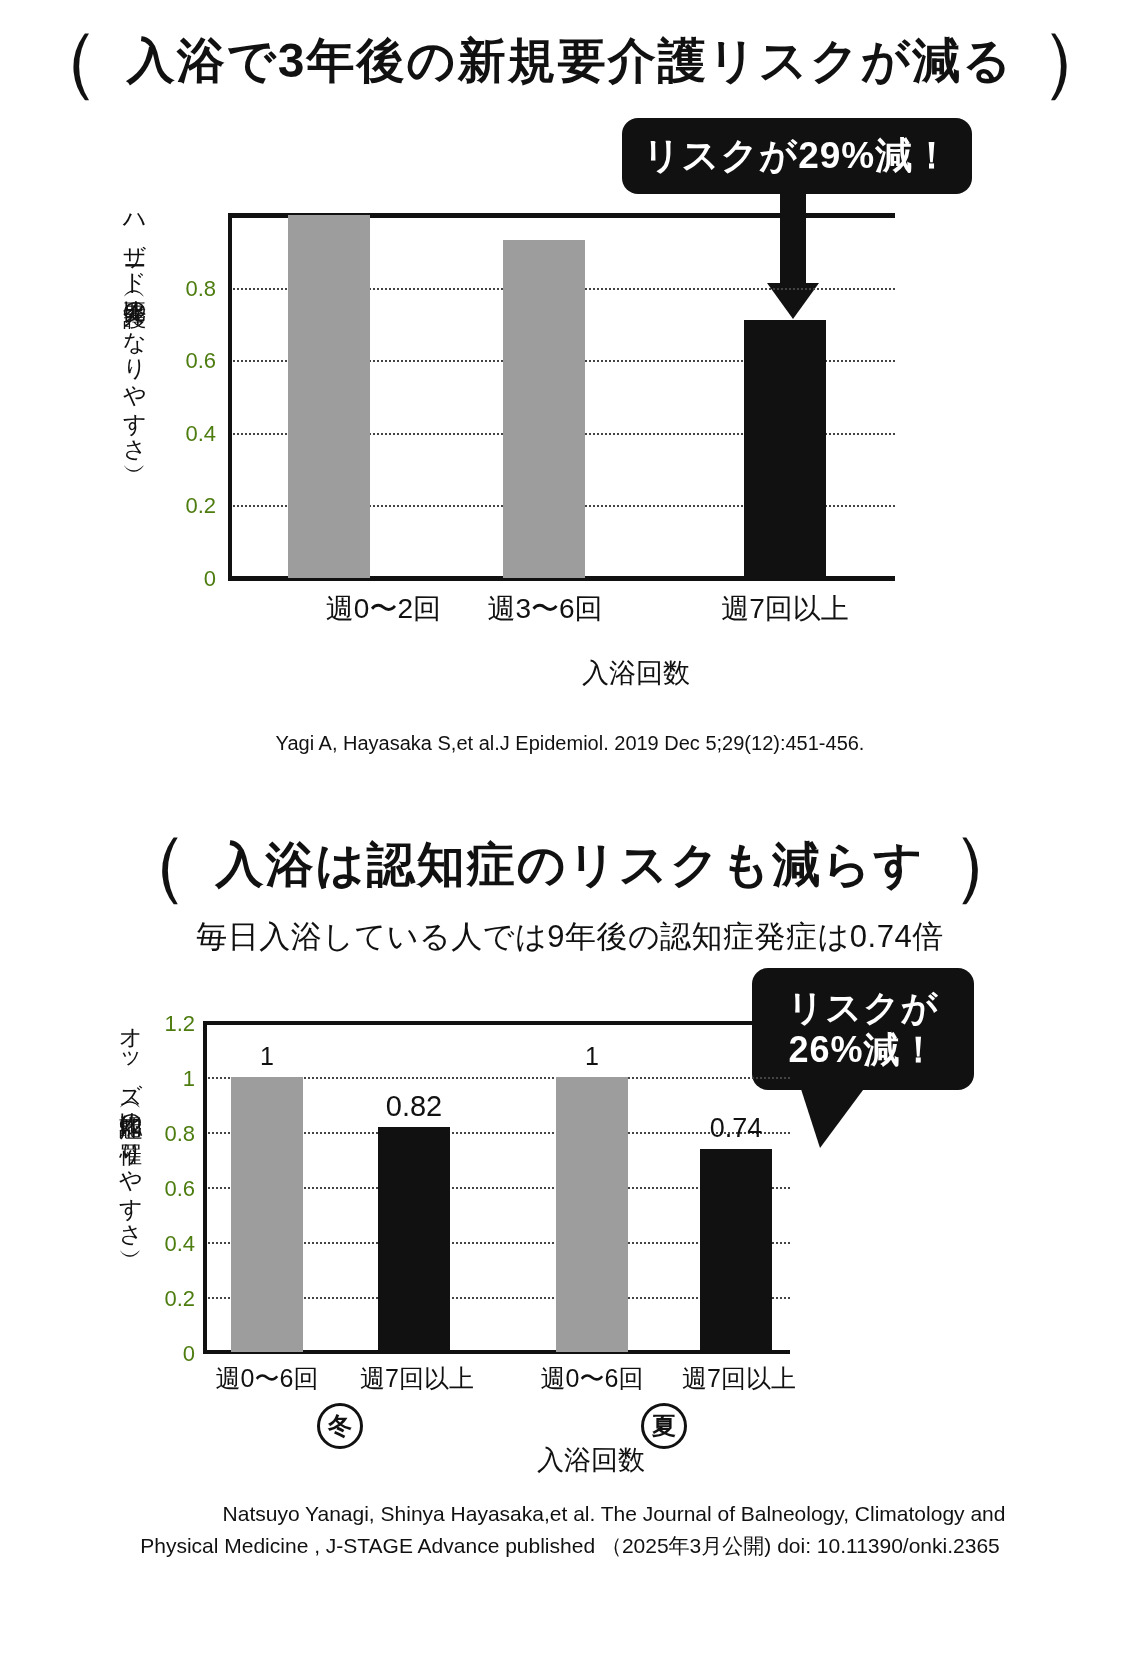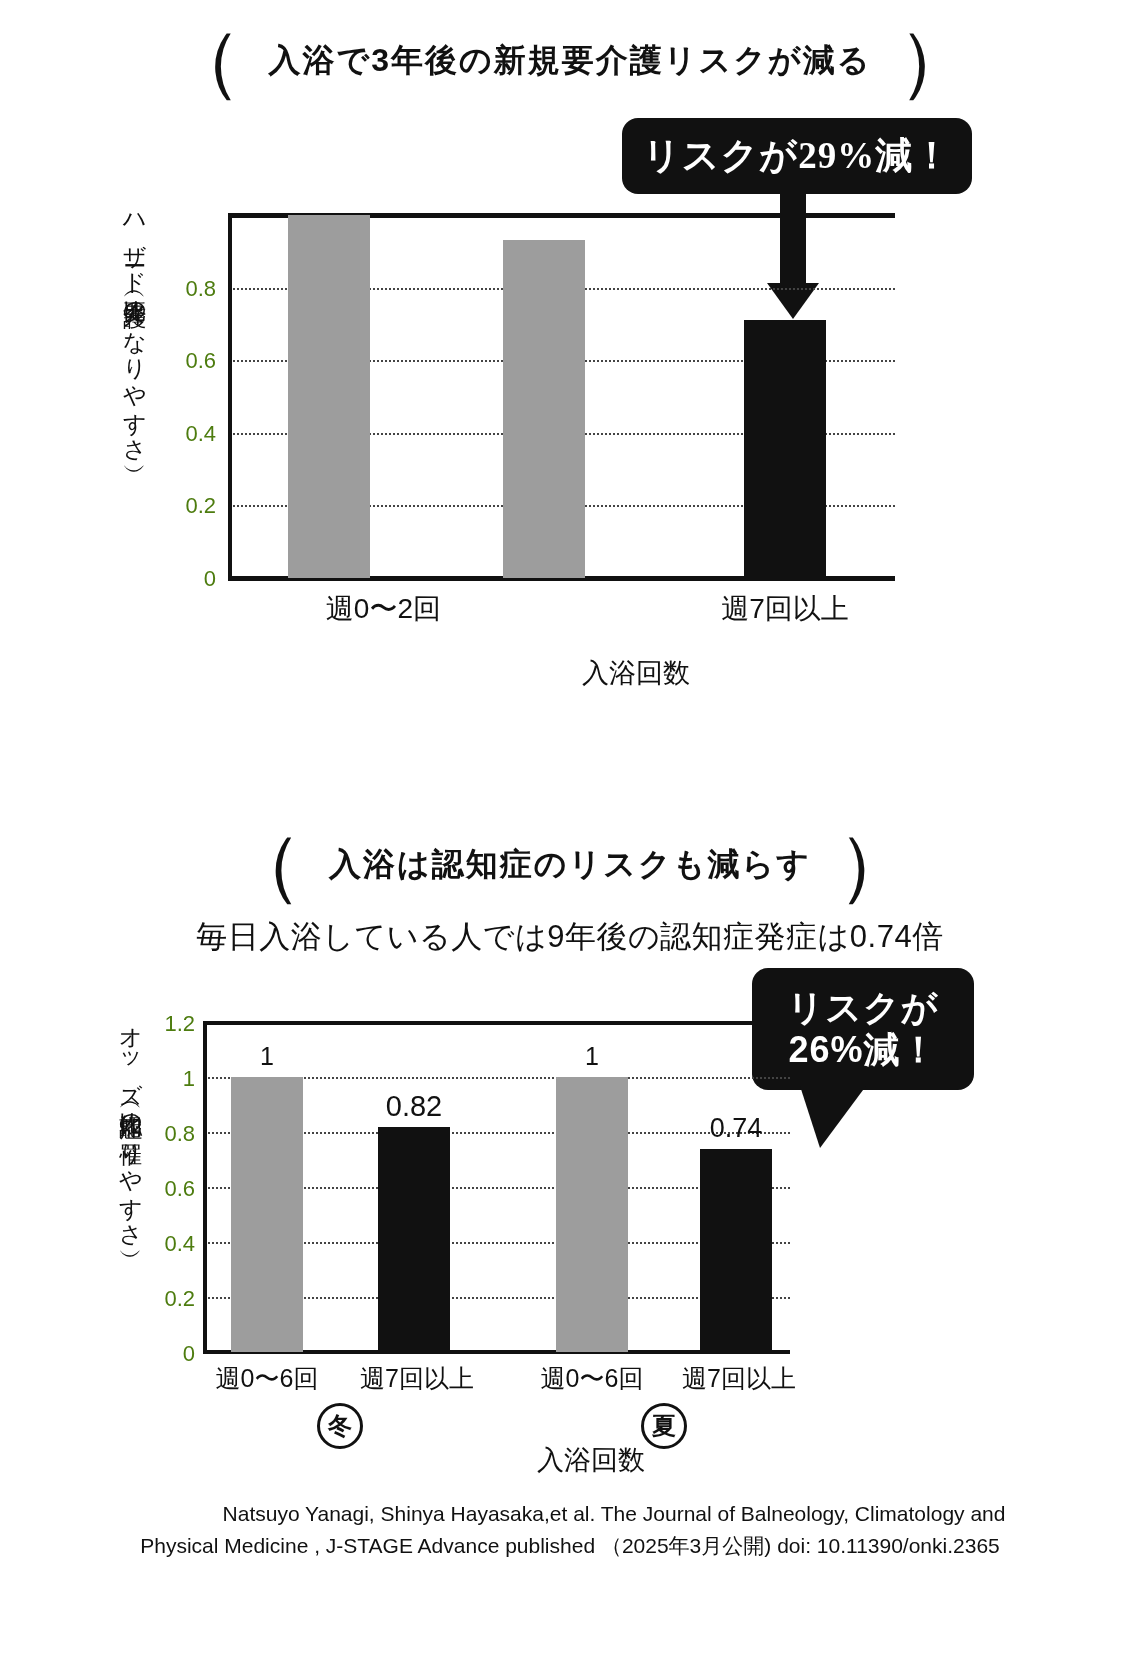--- a/index.html
+++ b/index.html
@@ -28,21 +28,21 @@
   .paren {
     font-size: 78px;
     font-weight: 400;
     color: #111;
     line-height: 1;
     font-family: "Liberation Serif", serif;
   }
   .paren.left { margin-right: 26px; }
   .paren.right { margin-left: 26px; }
   .section-title {
-    font-size: 32px;
+    font-size: 48px;
     font-weight: bold;
     letter-spacing: 2px;
     white-space: nowrap;
   }
   .subtitle {
     position: absolute;
     width: 100%;
     text-align: center;
     font-size: 31px;
     font-weight: 500;
@@ -112,21 +112,21 @@
     background: #111;
     color: #fff;
     border-radius: 16px;
     display: flex;
     align-items: center;
     justify-content: center;
     text-align: center;
     font-weight: bold;
     letter-spacing: 1px;
   }
-  .callout.one { font-size: 37px; font-family: Liberation Serif, serif; }
+  .callout.one { font-size: 37px; }
   .callout.two { font-size: 36px; line-height: 1.18; }
 
   .arrow-shaft {
     position: absolute;
     background: #111;
   }
   .arrow-head {
     position: absolute;
     width: 0; height: 0;
     border-left: 26px solid transparent;
@@ -185,24 +185,26 @@
     <div class="ytick" style="left:150px; top:493px; width:66px;">0.2</div>
     <div class="ytick" style="left:150px; top:421px; width:66px;">0.4</div>
     <div class="ytick" style="left:150px; top:348px; width:66px;">0.6</div>
     <div class="ytick" style="left:150px; top:276px; width:66px;">0.8</div>
 
     <div class="bar gray" style="left:288px; top:215px; width:82px; height:363px;"></div>
     <div class="bar gray" style="left:503px; top:240px; width:82px; height:338px;"></div>
     <div class="bar black" style="left:744px; top:320px; width:82px; height:258px;"></div>
 
     <div class="cat-label" style="left:219px; top:590px; width:222px;text-align:right;">週0〜2回</div>
+    <div class="cat-label" style="left:434px; top:590px; width:222px;">週3〜6回</div>
     <div class="cat-label" style="left:674px; top:590px; width:222px;">週7回以上</div>
 
     <div class="axis-title" style="left:400px; top:655px; width:290px;">入浴回数</div>
 
+    <div class="source" style="left:0; top:728px;">Yagi A, Hayasaka S,et al.J Epidemiol. 2019 Dec 5;29(12):451-456.</div>
   </div>
 
   <div class="section-title-row" style="top:826px; left:0;">
     <span class="paren left">（</span>
     <span class="section-title">入浴は認知症のリスクも減らす</span>
     <span class="paren right">）</span>
   </div>
 
   <div class="subtitle" style="top:916px; left:0;">毎日入浴している人では9年後の認知症発症は0.74倍</div>
 

